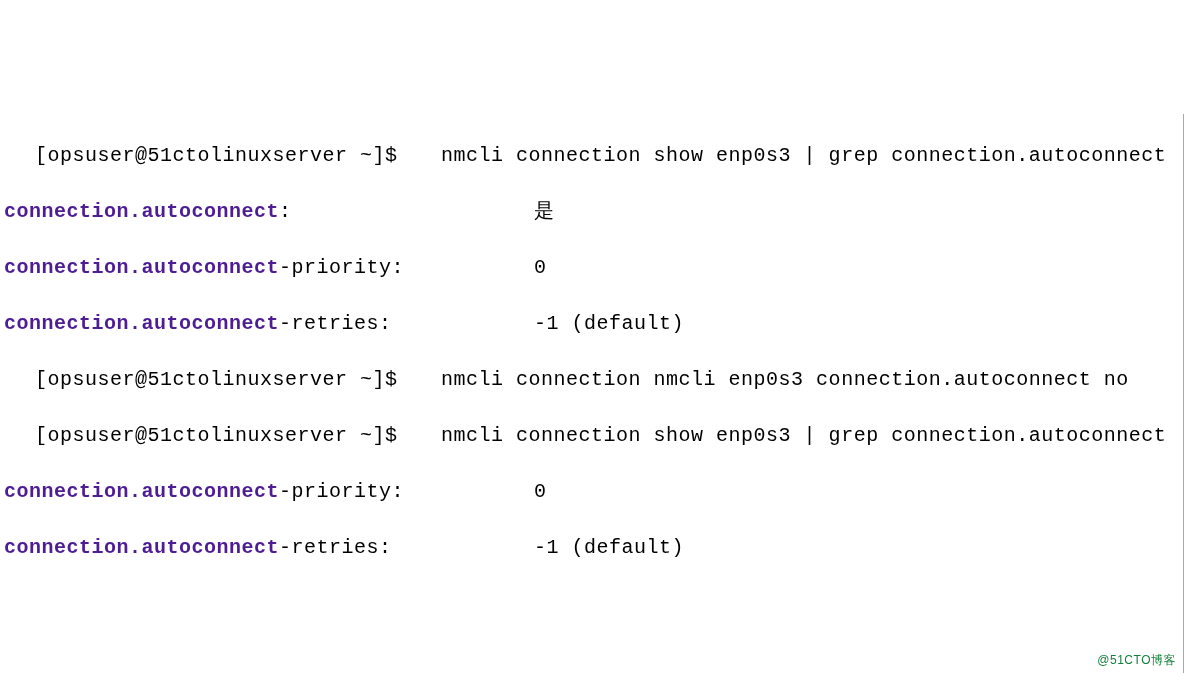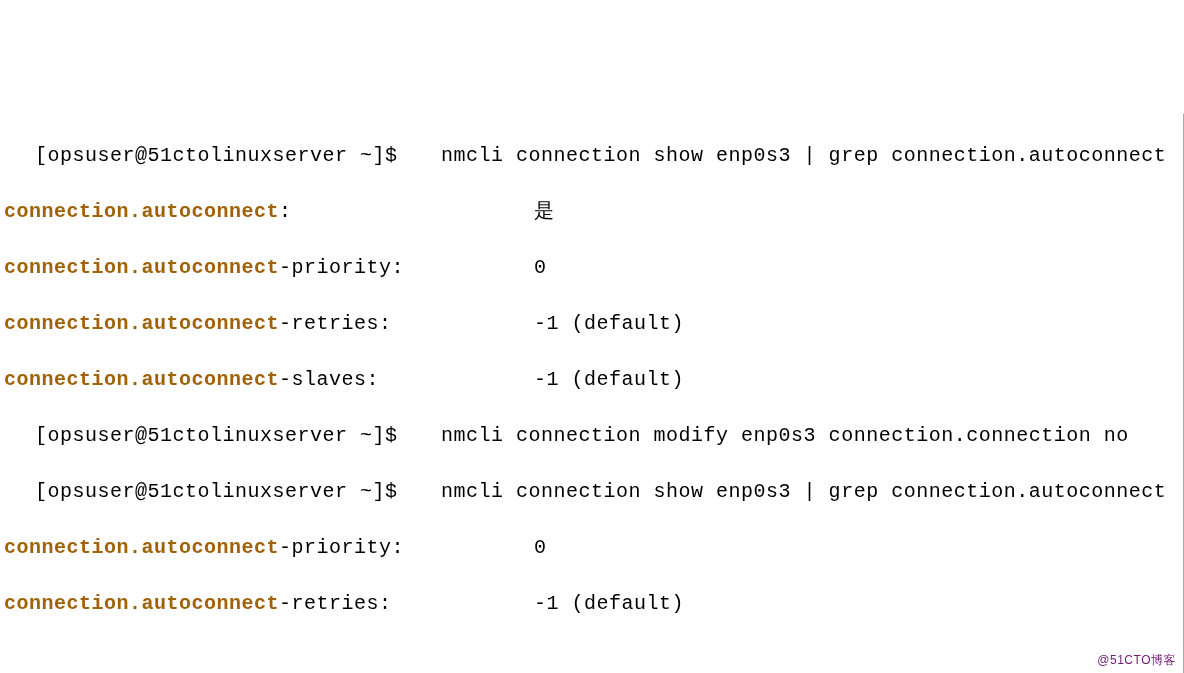--- a/index.html
+++ b/index.html
@@ -13,32 +13,32 @@
       line-height: 1.4;
       background: #ffffff;
       color: #000000;
       white-space: pre-wrap;
       word-wrap: break-word;
       padding: 2px 4px;
       width: 1184px;
       letter-spacing: 0.5px;
     }
     .highlight {
-      color: #a16207;
+      color: #4c1d95;
       font-weight: bold;
     }
     .prompt, .command, .output, .plain {
       color: #000000;
       margin-left: 31px;
     }
     .watermark {
       position: fixed;
       bottom: 4px;
       right: 8px;
-      color: #701a75;
+      color: #15803d;
       font-size: 12px;
       font-family: sans-serif;
     }
     .line {
       display: block;
     }
     .keycol {
       display: inline-block;
       min-width: 530px;
     }
@@ -50,22 +50,21 @@
 </head>
 <body>
 
 
 
 <div class="container">
 <span class="line"><span class="prompt">[opsuser@51ctolinuxserver ~]$ </span><span class="command">nmcli connection show enp0s3 | grep connection.autoconnect</span></span>
 <span class="line"><span class="keycol"><span class="highlight">connection.autoconnect</span><span>:</span></span><span>是</span></span>
 <span class="line"><span class="keycol"><span class="highlight">connection.autoconnect</span><span>-priority:</span></span><span>0</span></span>
 <span class="line"><span class="keycol"><span class="highlight">connection.autoconnect</span><span>-retries:</span></span><span>-1 (default)</span></span>
-<span class="line"><span class="keycol"><span class="highlight">connection.autoconnect</span><span>-slaves:</span></span><span>-1 (default)</span></span>
-<span class="line"><span class="prompt">[opsuser@51ctolinuxserver ~]$ </span><span class="command">nmcli connection modify enp0s3 connection.connection no</span></span>
+<span class="line"><span class="prompt">[opsuser@51ctolinuxserver ~]$ </span><span class="command">nmcli connection nmcli enp0s3 connection.autoconnect no</span></span>
 <span class="line"><span class="prompt">[opsuser@51ctolinuxserver ~]$ </span><span class="command">nmcli connection show enp0s3 | grep connection.autoconnect</span></span>
 <span class="line"><span class="keycol"><span class="highlight">connection.autoconnect</span><span>-priority:</span></span><span>0</span></span>
 <span class="line"><span class="keycol"><span class="highlight">connection.autoconnect</span><span>-retries:</span></span><span>-1 (default)</span></span>
 
 
 
 
 
 
 

